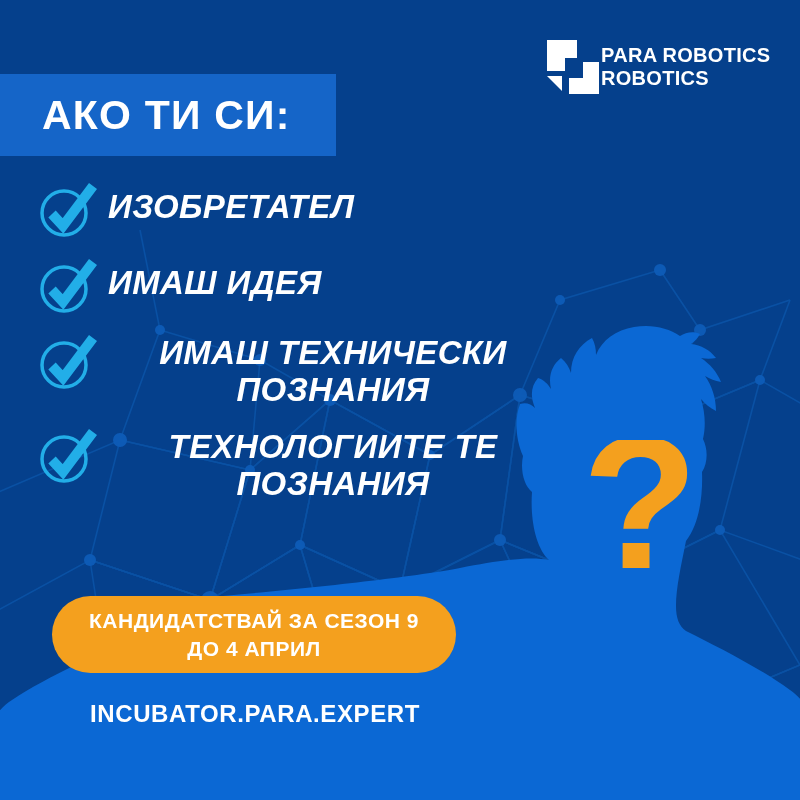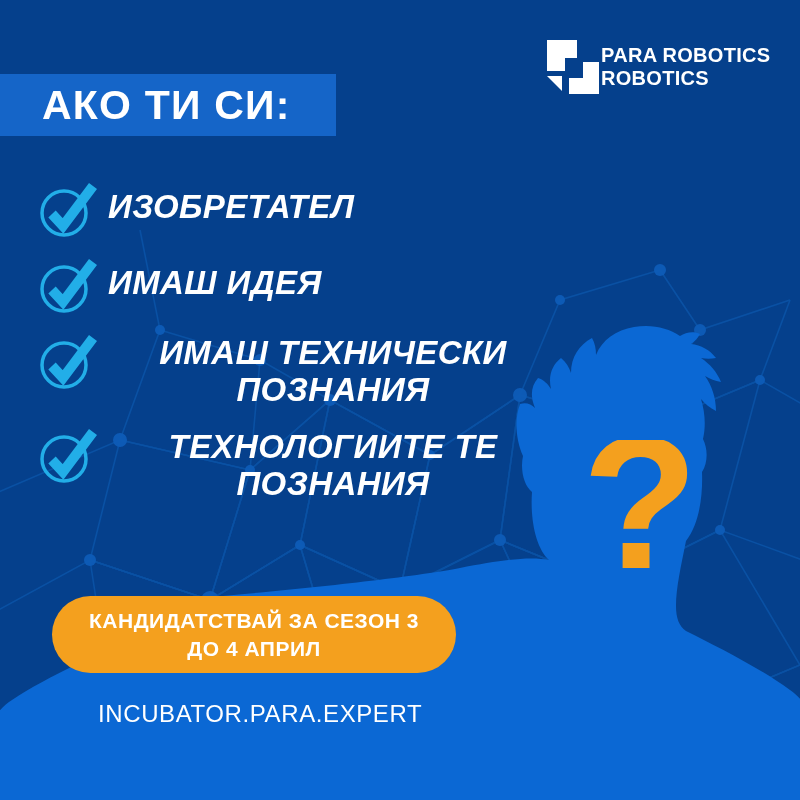--- a/index.html
+++ b/index.html
@@ -55,21 +55,21 @@
     letter-spacing: 0.3px;
     white-space: nowrap;
   }
 
   
   #headline-banner {
     position: absolute;
     left: 0;
     top: 74px;
     width: 336px;
-    height: 62px;
+    height: 82px;
     background: #1565c8;
     display: flex;
     align-items: center;
   }
   #headline-text {
     color: #ffffff;
     font-size: 41px;
     font-weight: bold;
     letter-spacing: 1.2px;
     margin-left: 42px;
@@ -126,25 +126,25 @@
     font-size: 21px;
     font-weight: bold;
     letter-spacing: 0.5px;
     line-height: 1.32;
     white-space: nowrap;
   }
 
   
   #site-url {
     position: absolute;
-    left: 98px;
+    left: 90px;
     top: 700px;
     color: #ffffff;
     font-size: 24px;
-    font-weight: normal;
+    font-weight: bold;
     letter-spacing: 0.6px;
     white-space: nowrap;
     cursor: pointer;
   }
 </style>
 </head>
 <body>
 
 <div id="poster">
 
@@ -303,19 +303,19 @@
       <svg class="check-icon" viewBox="0 0 60 56" xmlns="http://www.w3.org/2000/svg">
         <circle cx="26" cy="30" r="22" fill="none" stroke="#22aee8" stroke-width="3.5"></circle>
         <path d="M14 31 L25 43 L55 3" fill="none" stroke="#22aee8" stroke-width="10" stroke-linecap="butt" stroke-linejoin="miter"></path>
       </svg>
       <div class="check-label">ТЕХНОЛОГИИТЕ ТЕ ПОЗНАНИЯ</div>
     </div>
 
   </div>
 
   <div id="cta-button">
-    <div id="cta-line1">КАНДИДАТСТВАЙ ЗА СЕЗОН 3</div>
+    <div id="cta-line1">КАНДИДАТСТВАЙ ЗА СЕЗОН 9</div>
     <div id="cta-line2">ДО 4 АПРИЛ</div>
   </div>
 
   <div id="site-url">INCUBATOR.PARA.EXPERT</div>
 
 </div>
 
 </body></html>

